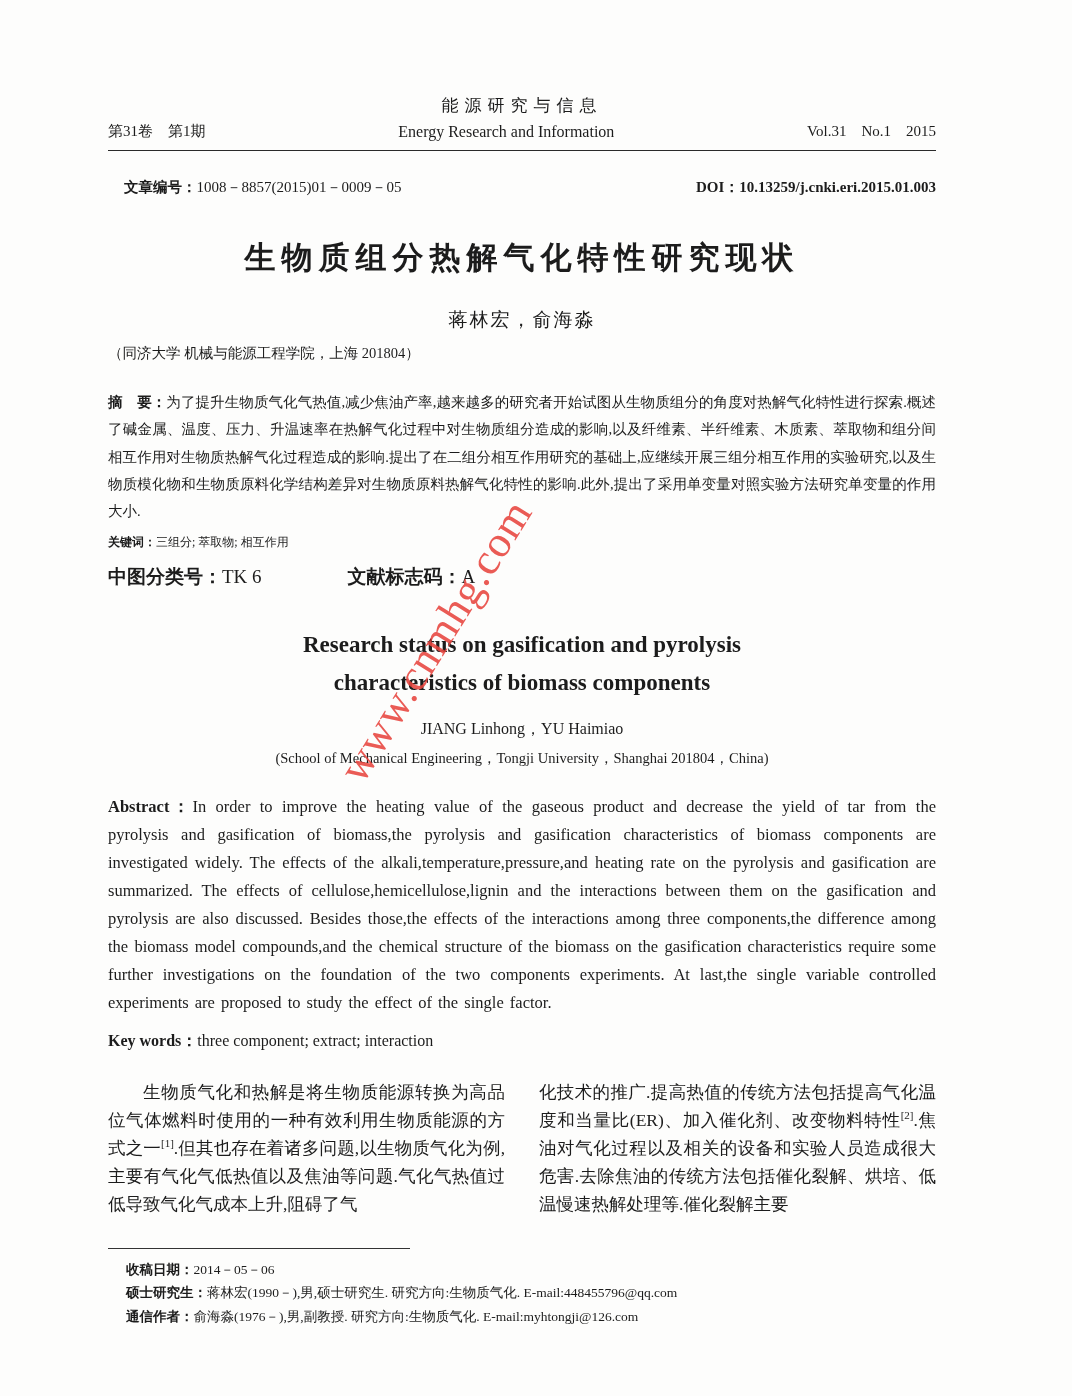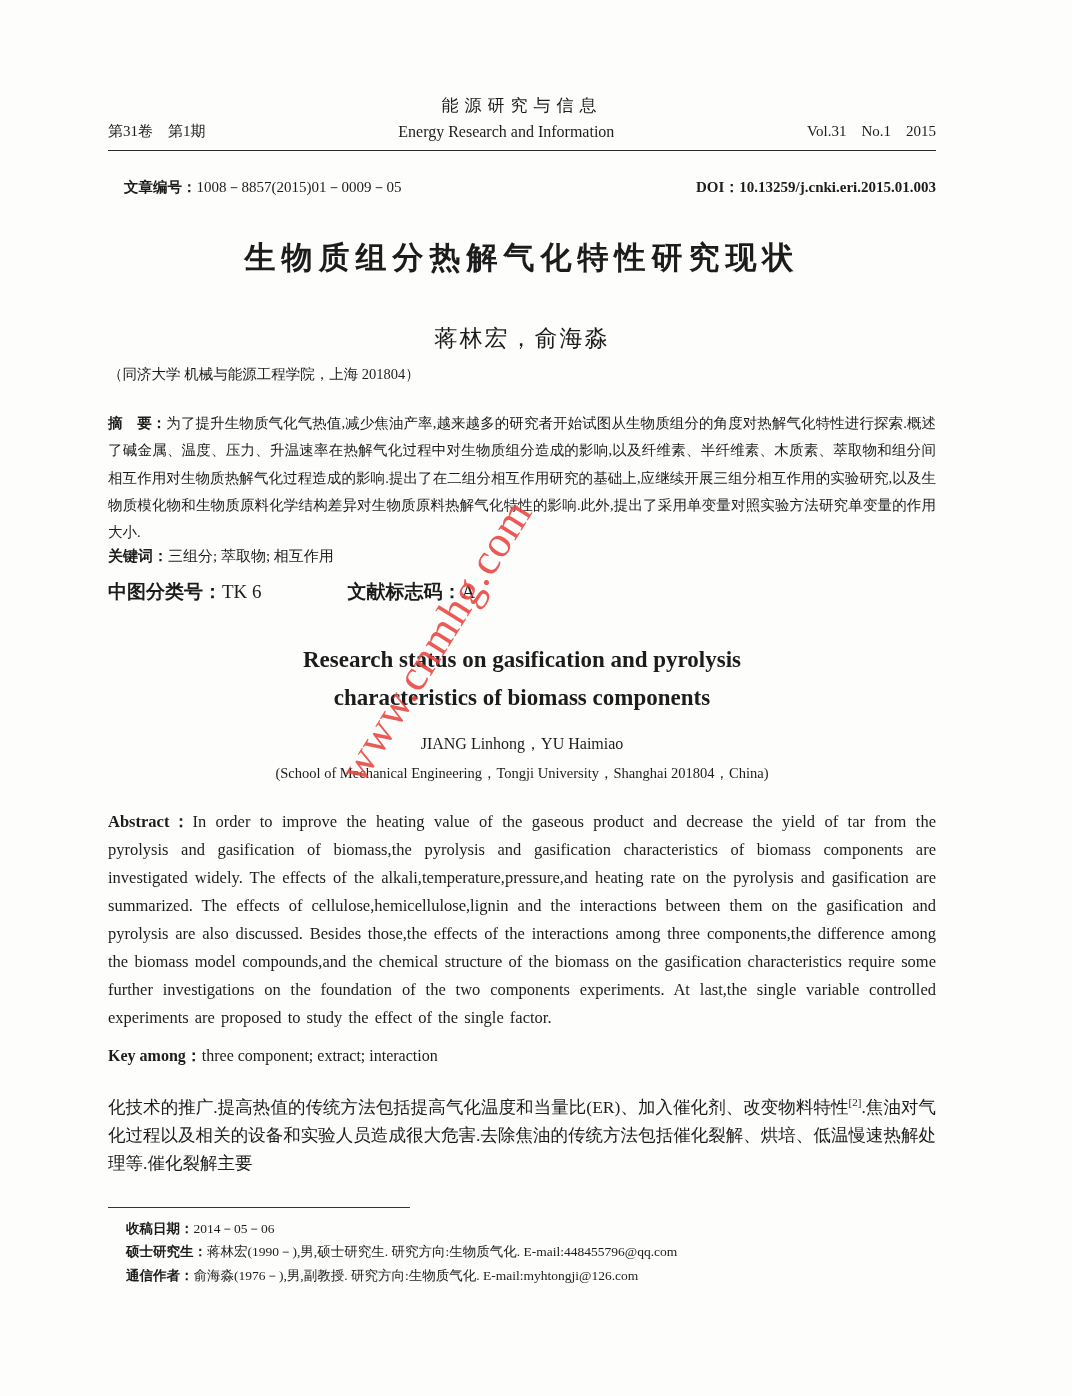--- a/index.html
+++ b/index.html
@@ -21,31 +21,31 @@
 
   .meta-row { display: flex; justify-content: space-between; font-size: 15px; margin-top: 27px; margin-left: 16px; }
   .meta-row .label { font-weight: bold; font-family: "Liberation Sans", sans-serif; font-size: 14.5px; }
   .doi { font-weight: bold; }
 
   .title-cn {
     text-align: center; margin-top: 40px;
     font-size: 31px; font-weight: bold; letter-spacing: 6px;
     font-family: "Liberation Sans", "DejaVu Sans", sans-serif;
   }
-  .authors-cn { text-align: center; margin-top: 44px; font-size: 23px; letter-spacing: 2px; }
+  .authors-cn { text-align: center; margin-top: 28px; font-size: 19px; letter-spacing: 2px; }
   .affil-cn { text-align: left; margin-top: 11px; font-size: 14.5px; }
 
   .abstract-cn {
     margin-top: 26px; font-size: 14.5px; line-height: 1.88;
     text-align: justify;
   }
   .abstract-cn .label, .kw-cn .label, .clc-row .label {
     font-weight: bold; font-family: "Liberation Sans", sans-serif;
   }
-  .kw-cn { margin-top: 1px; font-size: 15px; }
+  .kw-cn { margin-top: 9px; font-size: 12px; }
   .clc-row { margin-top: 13px; font-size: 19px; }
   .clc-row .gap { display: inline-block; width: 86px; }
 
   .title-en {
     text-align: center; margin-top: 36px;
     font-size: 23px; font-weight: bold; line-height: 1.65;
   }
   .authors-en { text-align: center; margin-top: 17px; font-size: 16px; }
   .affil-en { text-align: center; margin-top: 9px; font-size: 14.5px; }
 
@@ -114,24 +114,27 @@
     <div>Research status on gasification and pyrolysis</div>
     <div>characteristics of biomass components</div>
   </div>
   <div class="authors-en">JIANG Linhong，YU Haimiao</div>
   <div class="affil-en">(School of Mechanical Engineering，Tongji University，Shanghai 201804，China)</div>
 
   <div class="abstract-en">
     <span class="label">Abstract：</span><span>In order to improve the heating value of the gaseous product and decrease the yield of tar from the pyrolysis and gasification of biomass,the pyrolysis and gasification characteristics of biomass components are investigated widely. The effects of the alkali,temperature,pressure,and heating rate on the pyrolysis and gasification are summarized. The effects of cellulose,hemicellulose,lignin and the interactions between them on the gasification and pyrolysis are also discussed. Besides those,the effects of the interactions among three components,the difference among the biomass model compounds,and the chemical structure of the biomass on the gasification characteristics require some further investigations on the foundation of the two components experiments. At last,the single variable controlled experiments are proposed to study the effect of the single factor.</span>
   </div>
   <div class="kw-en">
-    <span class="label">Key among：</span><span>three component; extract; interaction</span>
+    <span class="label">Key words：</span><span>three component; extract; interaction</span>
   </div>
 
   <div class="body-cols">
+    <div class="col first">
+      <p><span>生物质气化和热解是将生物质能源转换为高品位气体燃料时使用的一种有效利用生物质能源的方式之一</span><sup>[1]</sup><span>.但其也存在着诸多问题,以生物质气化为例,主要有气化气低热值以及焦油等问题.气化气热值过低导致气化气成本上升,阻碍了气</span></p>
+    </div>
     <div class="col">
       <p><span>化技术的推广.提高热值的传统方法包括提高气化温度和当量比(ER)、加入催化剂、改变物料特性</span><sup>[2]</sup><span>.焦油对气化过程以及相关的设备和实验人员造成很大危害.去除焦油的传统方法包括催化裂解、烘培、低温慢速热解处理等.催化裂解主要</span></p>
     </div>
   </div>
 
   <div class="footnote">
     <hr class="foot-rule">
     <div class="foot-lines">
       <div>
         <span class="label">收稿日期：</span><span>2014－05－06</span>

